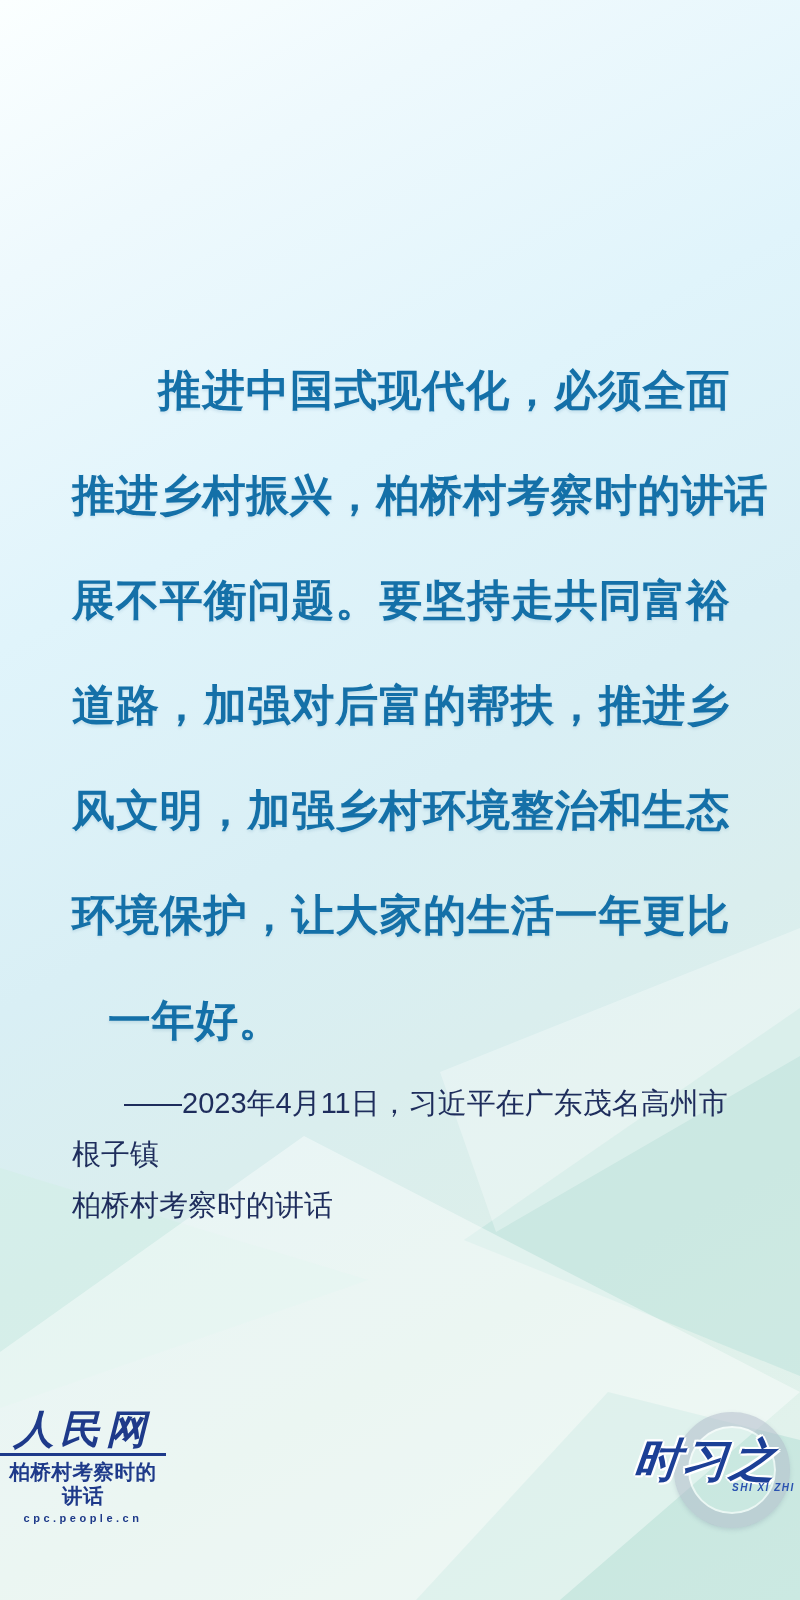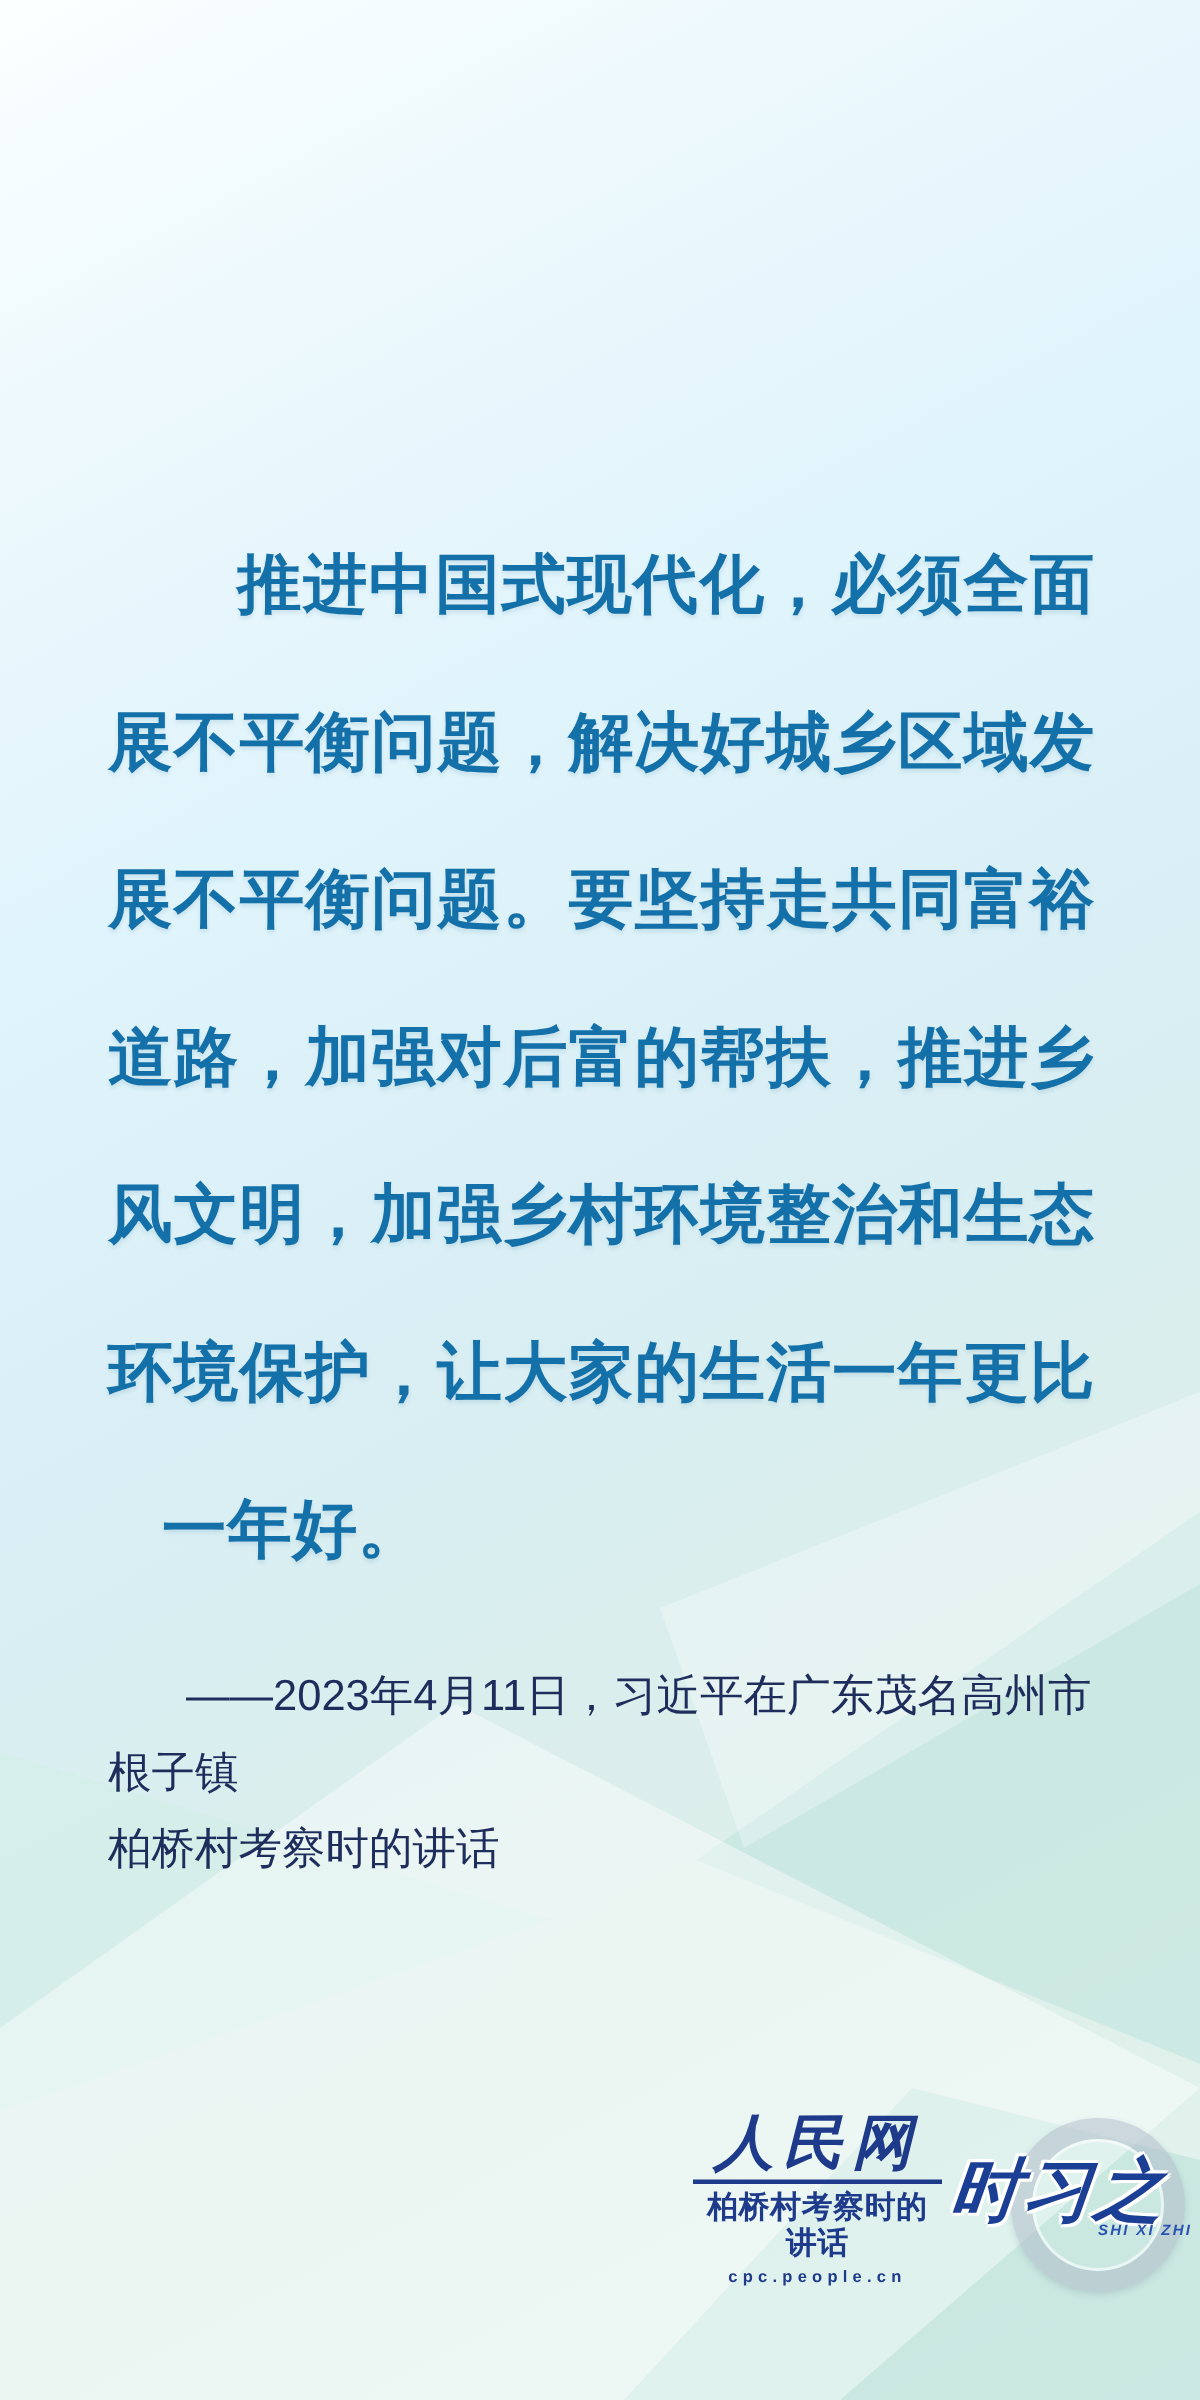--- a/index.html
+++ b/index.html
@@ -36,28 +36,28 @@
     text-shadow:0 2px 3px rgba(18,90,140,0.12);
   }
   .quote-line{
     font-size:43px;line-height:105px;white-space:nowrap;
     text-align:justify;text-align-last:justify;
   }
   .quote-line.first{text-indent:86px;}
   .quote-line.last{text-align-last:left;margin-left:36px;}
 
   .attribution{
-    position:absolute;left:72px;right:56px;top:1106px;
+    position:absolute;left:72px;right:56px;top:1078px;
     color:#1e2d5c;font-size:29px;line-height:51px;font-weight:500;
   }
   .attribution .a-line1{text-indent:52px;}
 
   .footer{
     position:absolute;left:0;right:0;top:1406px;
-    display:flex;justify-content:flex-end;align-items:flex-start;gap:12px;
+    display:flex;justify-content:space-between;align-items:flex-start;gap:12px;
   }
   .pd-logo{width:166px;text-align:center;color:#1e3a8a;}
   .pd-script{
     font-family:"DejaVu Serif","Liberation Serif",serif;
     font-style:italic;font-weight:bold;font-size:40px;line-height:46px;letter-spacing:6px;
   }
   .pd-rule{border:0;border-top:3px solid #1e3a8a;margin:1px 0 4px 0;}
   .pd-name{font-size:20.5px;font-weight:bold;letter-spacing:0.5px;line-height:24px;}
   .pd-url{font-size:11px;font-weight:bold;letter-spacing:3.5px;line-height:20px;}
 
@@ -85,21 +85,21 @@
 <div class="poster">
 
   <div class="bg-shape shape-mint-left"></div>
   <div class="bg-shape shape-teal-a"></div>
   <div class="bg-shape shape-teal-b"></div>
   <div class="bg-shape shape-white-band"></div>
   <div class="bg-shape shape-white-soft"></div>
 
   <div class="quote">
     <div class="quote-line first">推进中国式现代化，必须全面</div>
-    <div class="quote-line">展不平衡问题，解决好城乡区域发</div>
+    <div class="quote-line">推进乡村振兴，柏桥村考察时的讲话</div>
     <div class="quote-line">展不平衡问题。要坚持走共同富裕</div>
     <div class="quote-line">道路，加强对后富的帮扶，推进乡</div>
     <div class="quote-line">风文明，加强乡村环境整治和生态</div>
     <div class="quote-line">环境保护，让大家的生活一年更比</div>
     <div class="quote-line last">一年好。</div>
   </div>
 
   <div class="attribution">
     <div class="a-line1">——2023年4月11日，习近平在广东茂名高州市根子镇</div>
     <div class="a-line2">柏桥村考察时的讲话</div>

